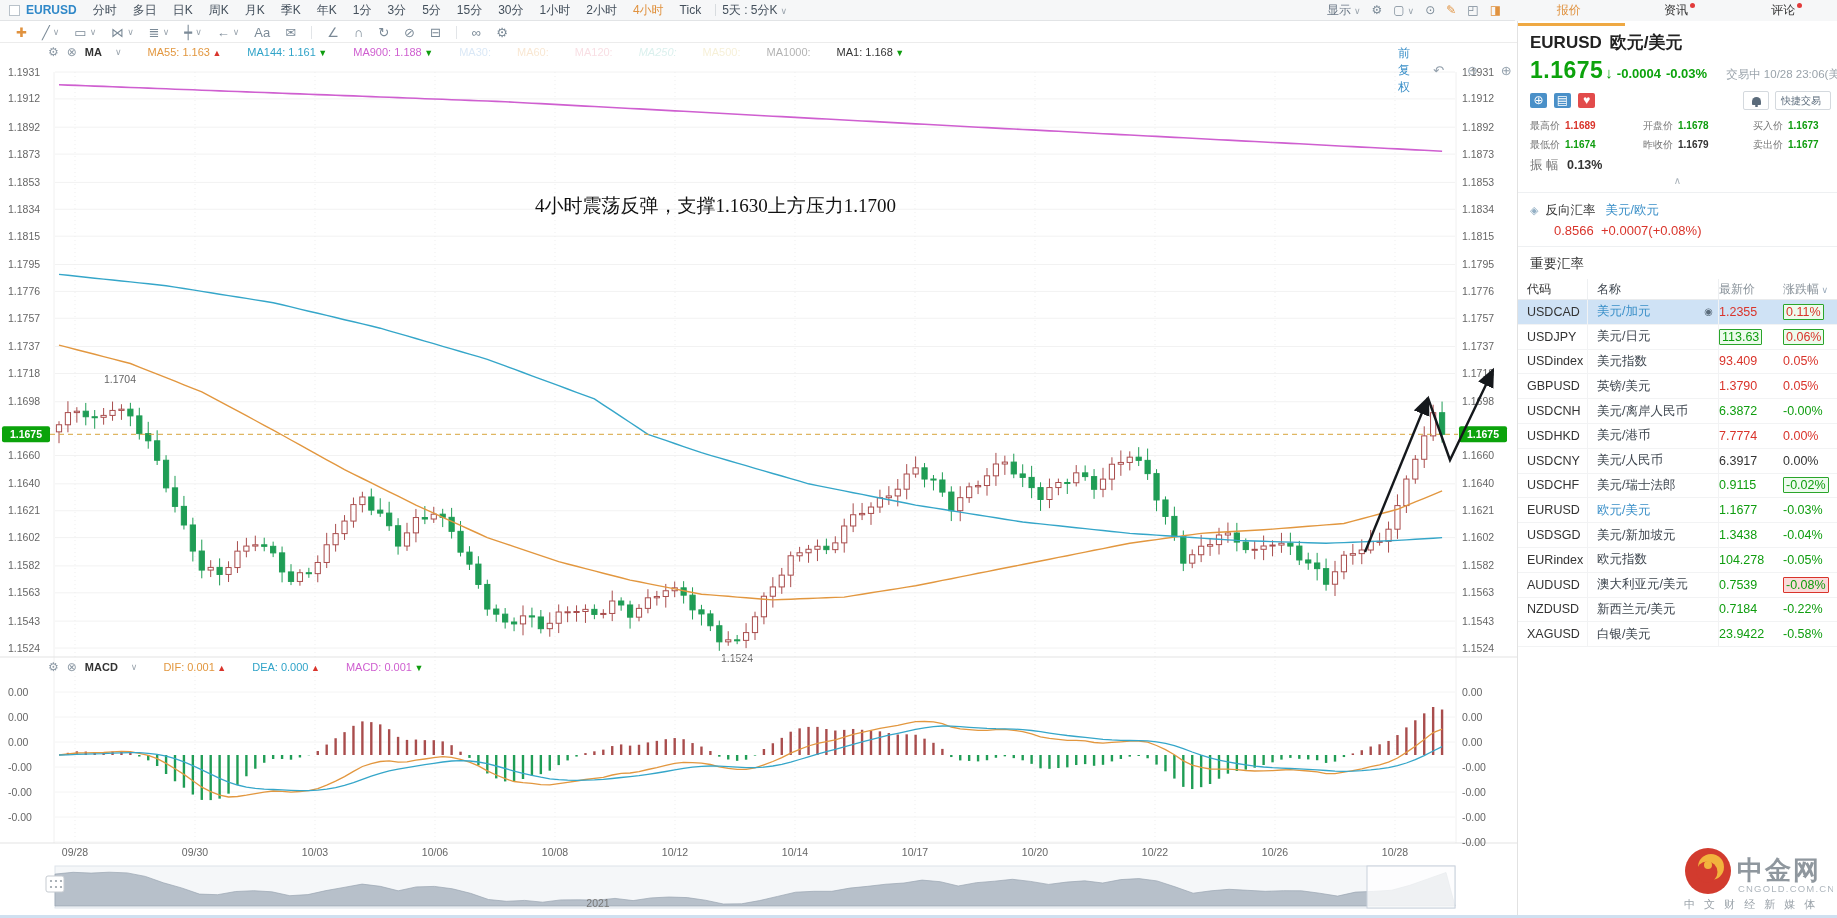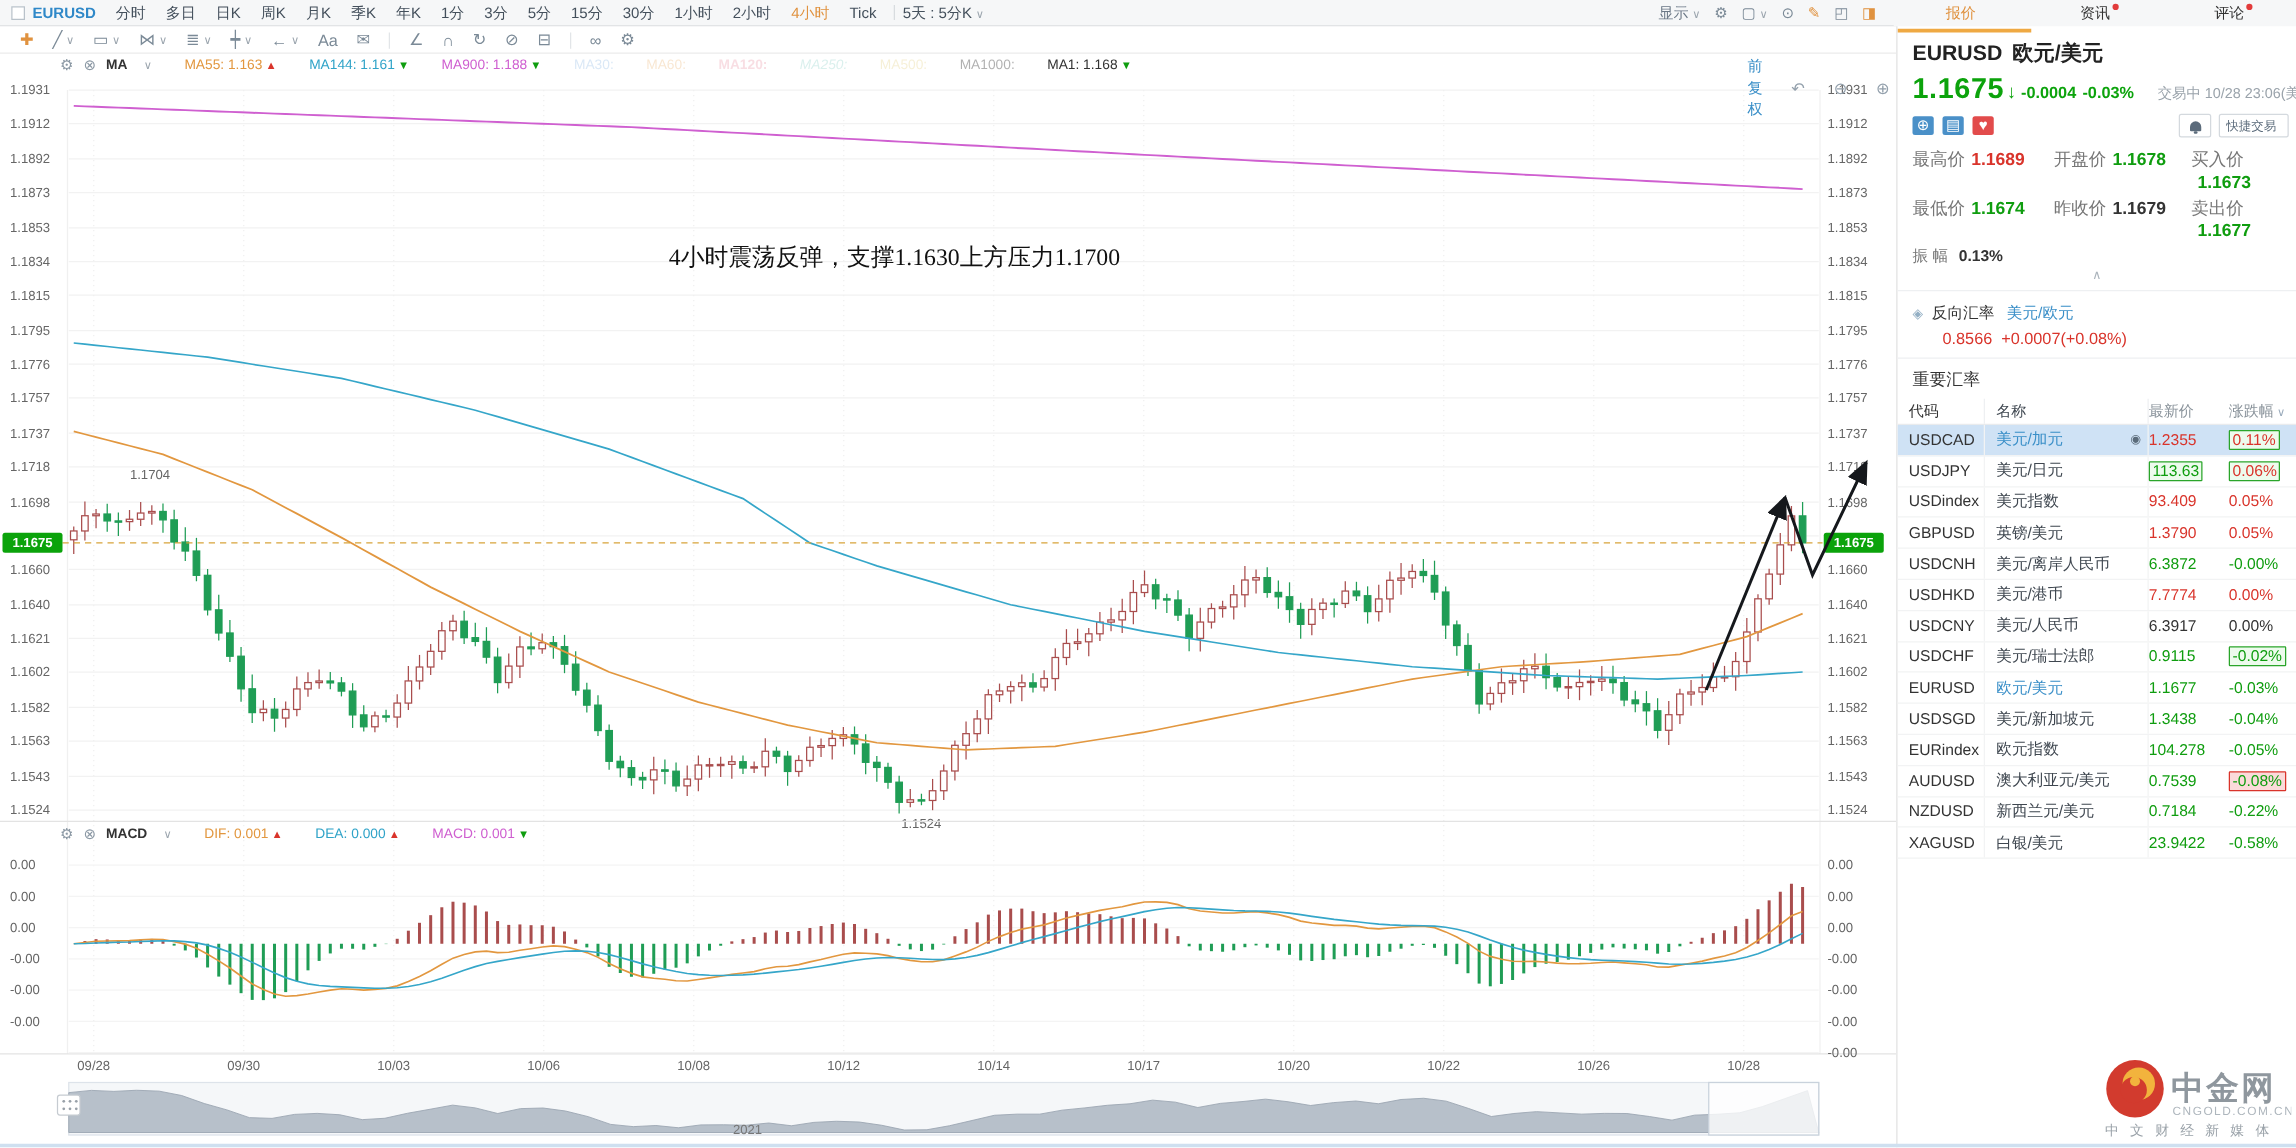--- a/index.html
+++ b/index.html
@@ -62,21 +62,21 @@
   .pi{width:17px;height:15px;font-size:12px;margin-right:7px;text-align:center;border-radius:2px}
   .pi.globe{color:#fff;background:#4a90c8}
   .pi.news{color:#fff;background:#4a90c8}
   .pi.heart{color:#fff;background:#e24b4b}
   .btn{border:1px solid #d4d9de;border-radius:2px;background:#fff;color:#5b6b7b;
     font-size:10px;height:19px;display:flex;align-items:center;justify-content:center}
   .bell-btn{width:26px;margin-left:auto;margin-right:6px}
   .bell{width:9px;height:8px;background:#5b6b7b;border-radius:5px 5px 1px 1px;position:relative}
   .bell:after{content:"";position:absolute;left:3px;bottom:-2px;width:3px;height:2px;background:#5b6b7b;border-radius:2px}
   .qt-btn{width:56px;overflow:hidden;white-space:nowrap;padding-left:5px;justify-content:flex-start}
-  .p-stats{display:grid;grid-template-columns:113px 110px 1fr;row-gap:5px;margin-top:9px;font-size:14px}
+  .p-stats{display:grid;grid-template-columns:113px 110px 1fr;row-gap:5px;margin-top:9px;font-size:10px}
   .st-lbl{color:#777}.st-val{font-weight:bold;margin-left:5px}
   .chev{ text-align:center;color:#aab3bb;font-size:10px;height:14px;line-height:10px;margin-top:2px}
   .hr{height:1px;background:#eef0f2;margin:2px 0}
   .rev{padding:7px 0 0 12px;font-size:12.5px}
   .rev-top{display:flex;align-items:center}
   .diam{color:#93afc4;font-size:11px;margin-right:7px}
   .rev-lbl{color:#333;margin-right:10px}
   .rev-pair{color:#3a8fc8}
   .rev-val{color:#d9342b;margin:4px 0 8px 24px;font-size:13px}
   .sec-title{padding:6px 0 6px 12px;font-size:13.5px;color:#333}
@@ -796,21 +796,21 @@
   <div class="ma-row" id="ma-row">
       <span class="mini-ico">⚙</span>
       <span class="mini-ico">⊗</span>
       <span class="ma-ind">MA</span>
       <span class="caret">∨</span>
       <span class="ma-item"><span style="color: rgb(226, 151, 63);">MA55: 1.163</span><span class="tri-up"> ▲</span></span>
       <span class="ma-item"><span style="color: rgb(47, 163, 200);">MA144: 1.161</span><span class="tri-dn"> ▼</span></span>
       <span class="ma-item"><span style="color: rgb(207, 95, 208);">MA900: 1.188</span><span class="tri-dn"> ▼</span></span>
       <span class="ma-item dim"><span style="color: rgb(159, 195, 232);">MA30:</span></span>
       <span class="ma-item dim"><span style="color: rgb(238, 192, 138);">MA60:</span></span>
-      <span class="ma-item dim"><span style="color: rgb(238, 170, 184); font-weight: bold;">MA120:</span></span>
+      <span class="ma-item dim"><span style="color: rgb(238, 170, 184);">MA120:</span></span>
       <span class="ma-item dim"><span style="color: rgb(159, 216, 208); font-style: italic;">MA250:</span></span>
       <span class="ma-item dim"><span style="color: rgb(232, 216, 152);">MA500:</span></span>
       <span class="ma-item dim"><span>MA1000:</span></span>
       <span class="ma-item"><span style="color: rgb(51, 51, 51);">MA1: 1.168</span><span class="tri-dn"> ▼</span></span>
     </div>
   <div class="adj">
     <span class="lbl">前复权</span>
     <span class="ico">↶</span>
     <span class="ico">⊖</span>
     <span class="ico">⊕</span>

